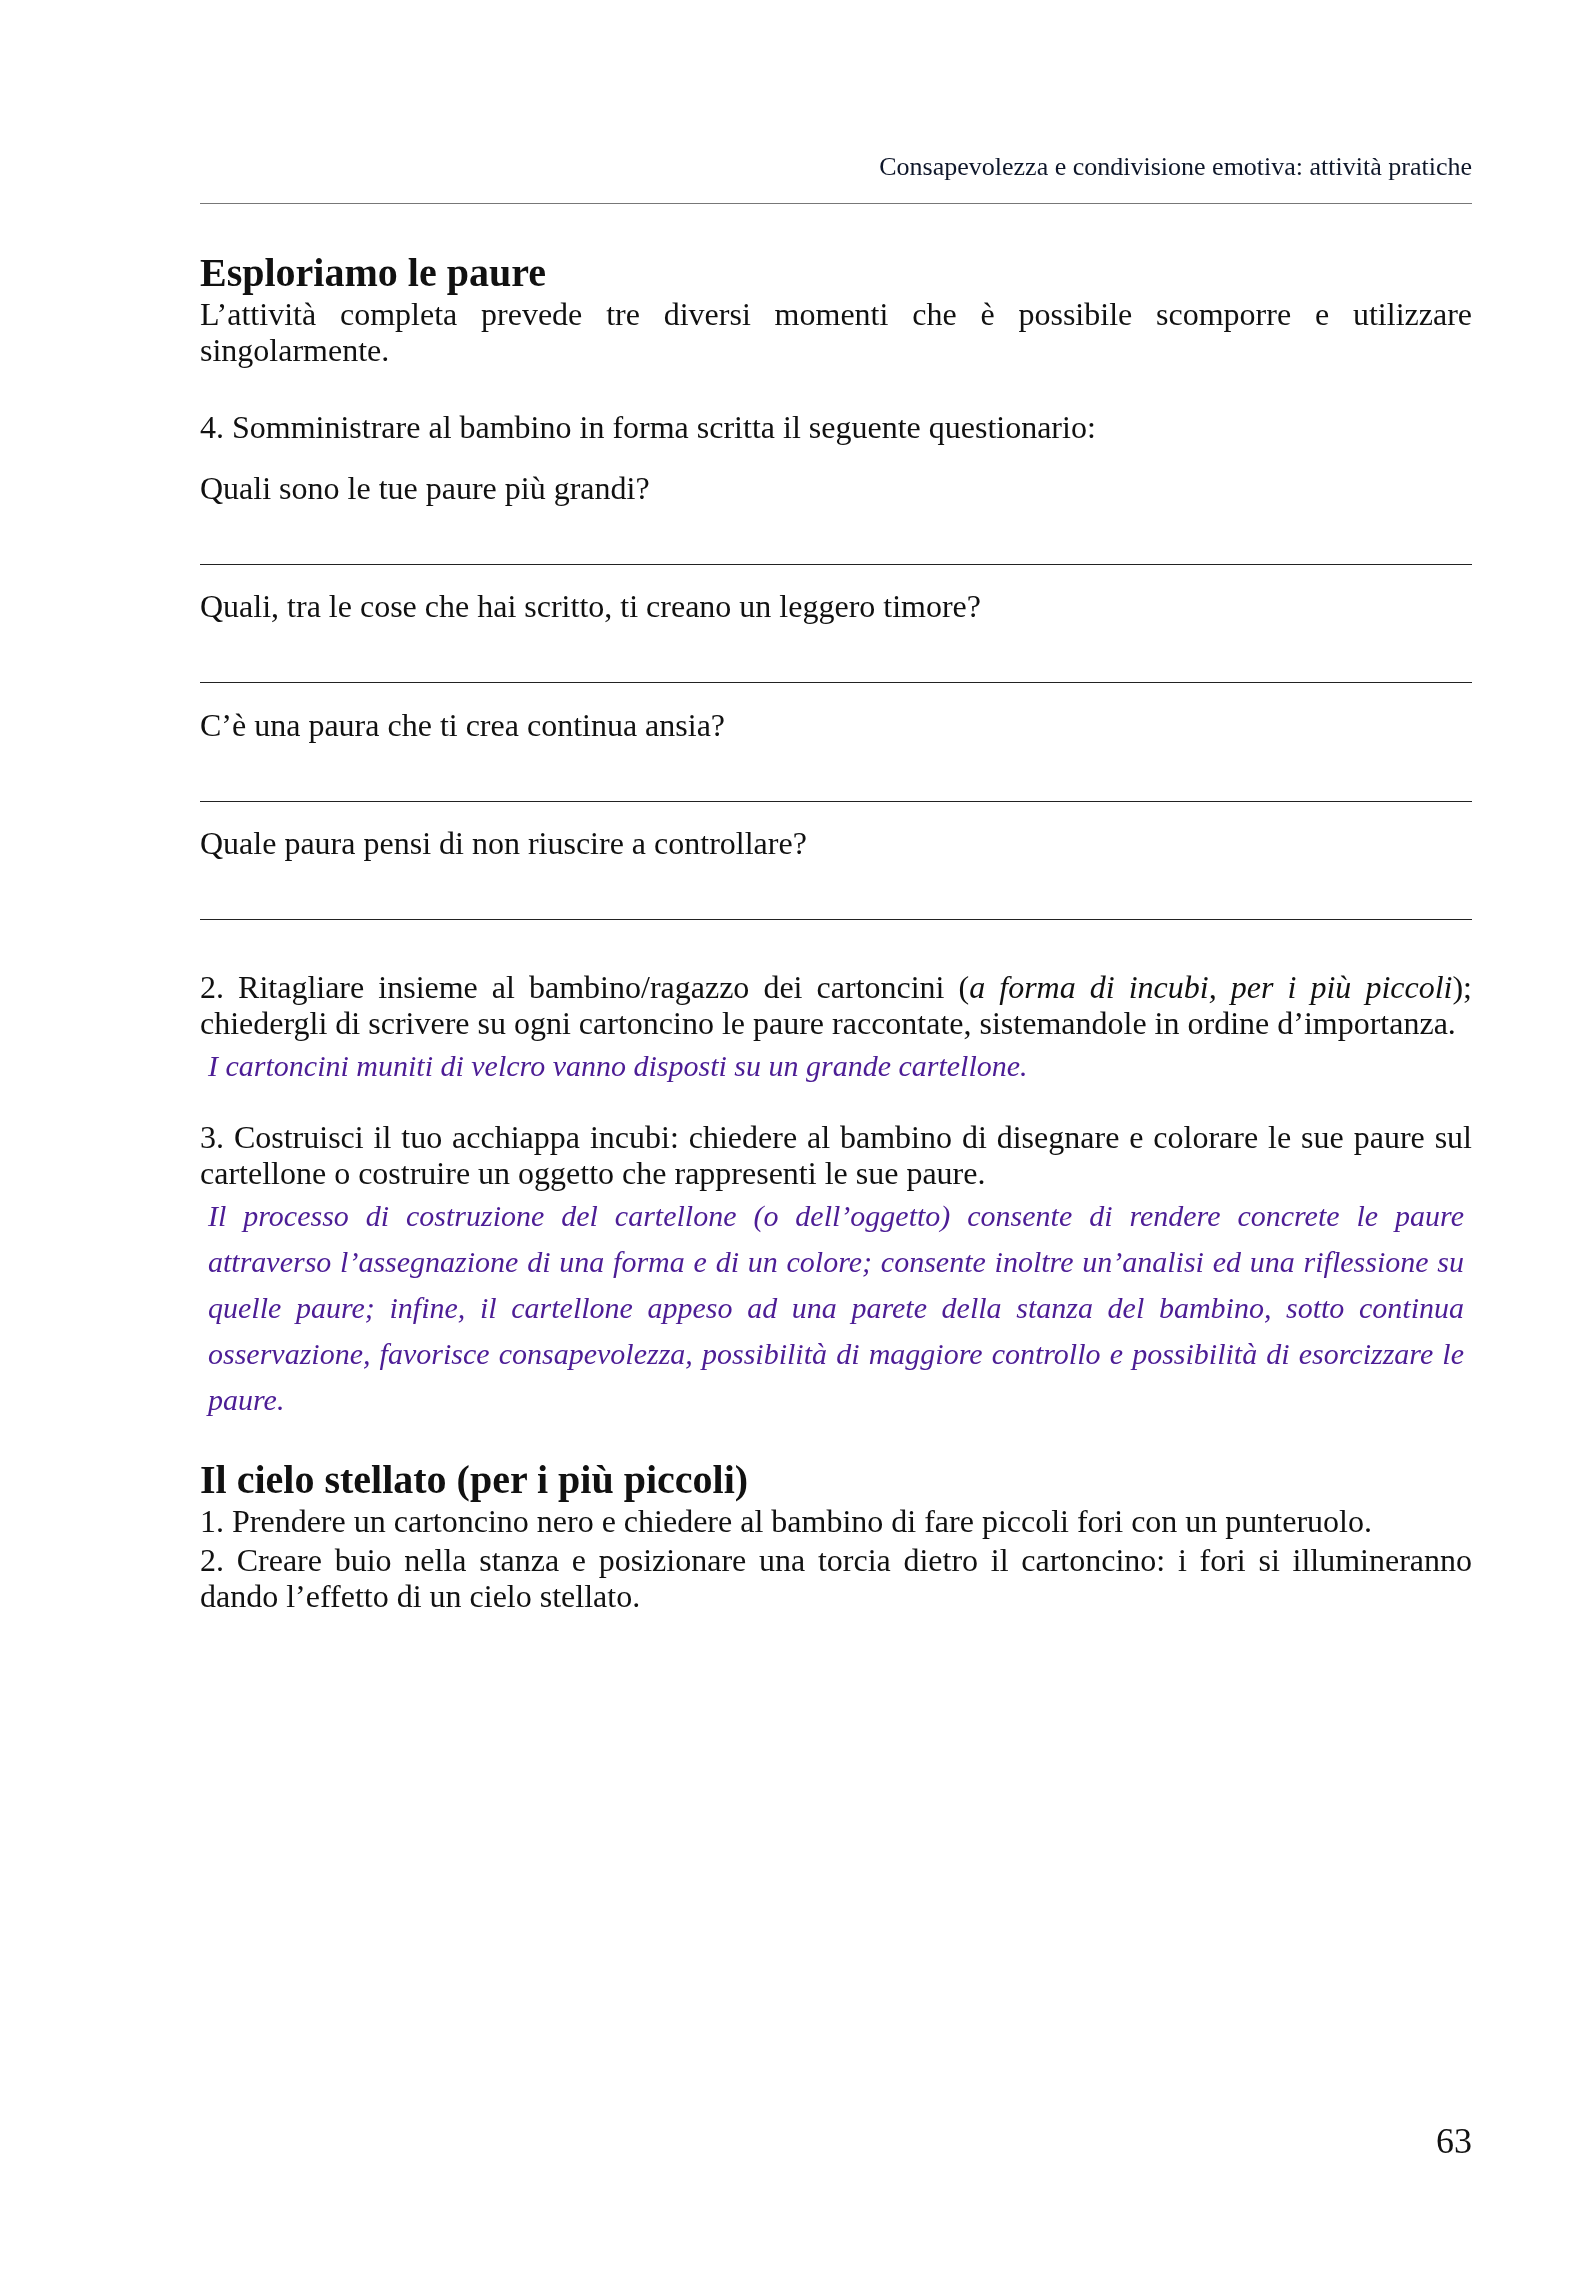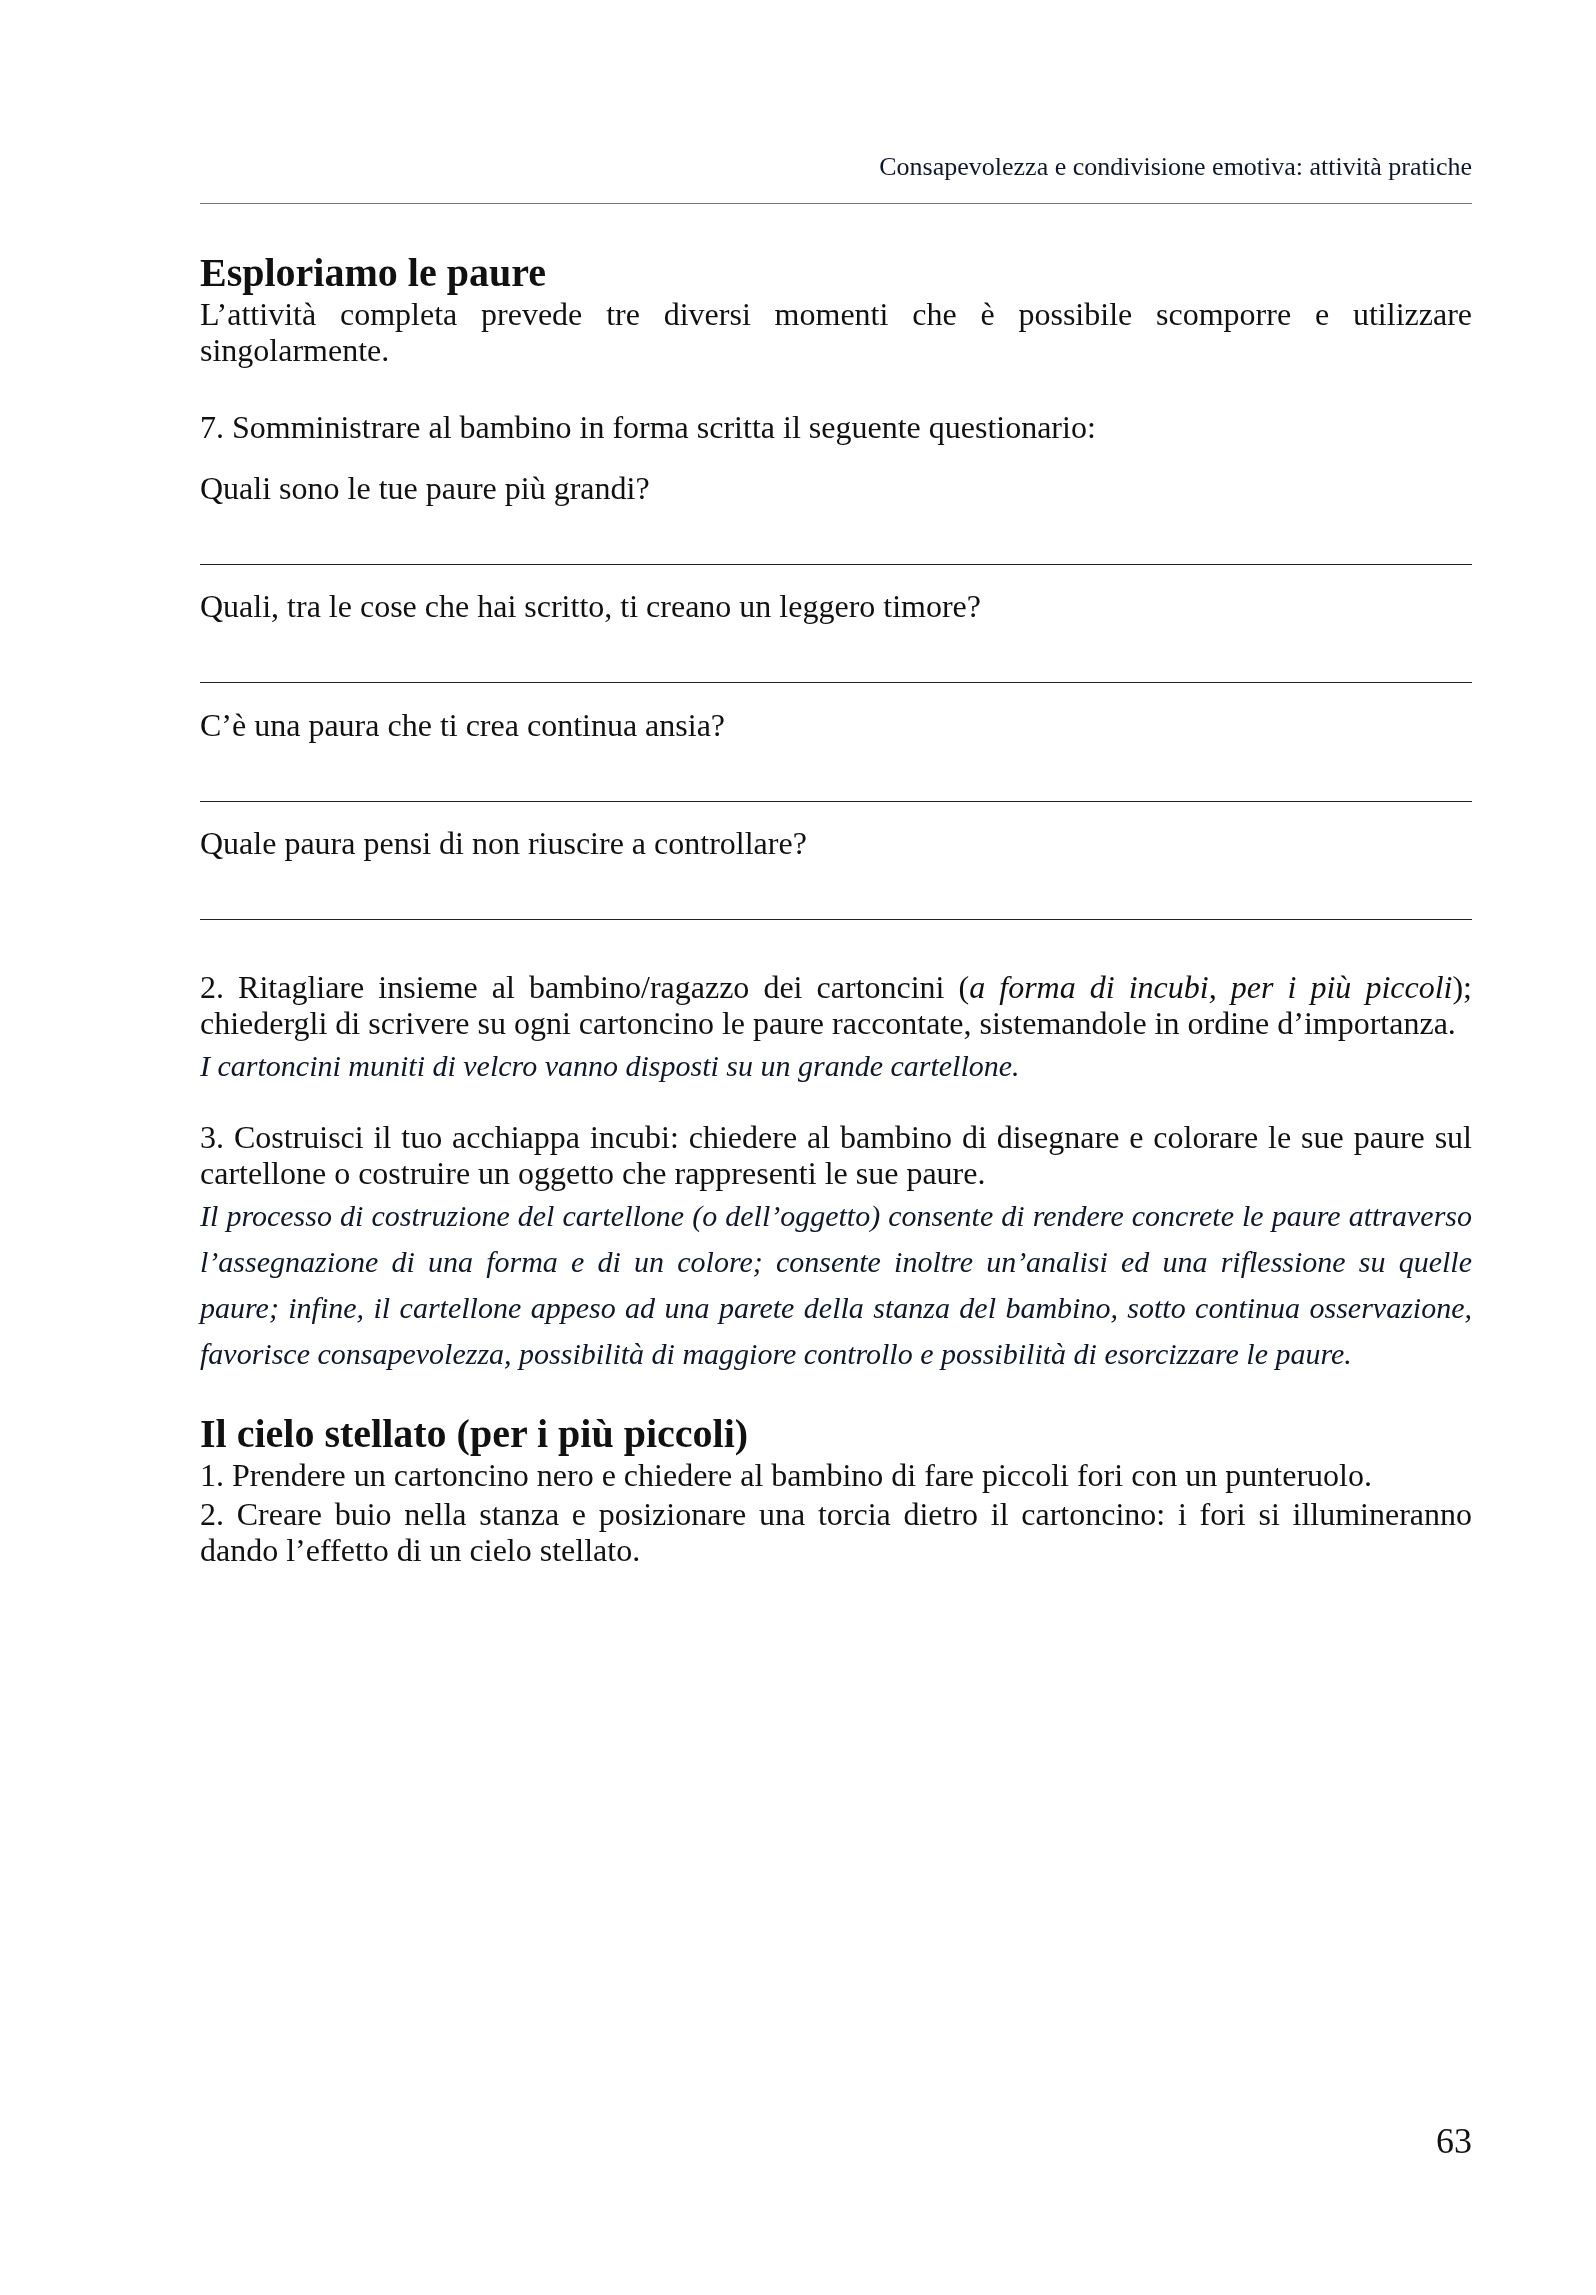--- a/index.html
+++ b/index.html
@@ -4,37 +4,37 @@
 <style>
   html, body { margin: 0; padding: 0; background: #ffffff; }
   body { width: 1597px; height: 2295px; position: relative; overflow: hidden;
          font-family: "Liberation Serif", "DejaVu Serif", serif; color: #111; }
   .page { position: absolute; left: 200px; top: 0; width: 1272px; }
   .running-head { position: absolute; top: 152px; right: 0; font-size: 26px; color: #0f172a; text-align: right; white-space: nowrap; }
   .head-rule { position: absolute; top: 203px; left: 0; width: 1272px; height: 0; border-top: 1.3px solid #777; }
   .body { position: absolute; top: 241px; left: 0; width: 1272px; }
   .h { font-weight: bold; font-size: 40px; line-height: 46px; margin: 0; }
   .p { font-size: 32px; line-height: 36px; margin: 0; text-align: justify; }
-  .it { font-style: italic; font-size: 30px; line-height: 46px; margin: 0; text-align: justify; color: #0f172a; }
+  .it { font-style: italic; font-size: 30px; line-height: 46px; margin: 8px; text-align: justify; color: #4c1d95; }
   .q { font-size: 32px; line-height: 47px; margin: 0; }
   .answer-line { height: 0; border-top: 1.7px solid #222; width: 1272px; }
   .num { position: absolute; top: 2120px; right: 0; font-size: 36px; }
 </style>
 </head>
 <body>
 
 <div class="page">
   <div class="running-head">Consapevolezza e condivisione emotiva: attività pratiche</div>
   <div class="head-rule"></div>
 
   <div class="body">
     <h2 class="h" style="margin-top:8.5px;">Esploriamo le paure</h2>
     <p class="p">L’attività completa prevede tre diversi momenti che è possibile scomporre e utilizzare singolarmente.</p>
 
-    <p class="p" style="margin-top:41px;">7. Somministrare al bambino in forma scritta il seguente questionario:</p>
+    <p class="p" style="margin-top:41px;">4. Somministrare al bambino in forma scritta il seguente questionario:</p>
 
     <div>
       <p class="q" style="margin-top:20px;">Quali sono le tue paure più grandi?</p>
       <div class="answer-line" style="margin-top:52px;"></div>
       <p class="q" style="margin-top:18.6px;">Quali, tra le cose che hai scritto, ti creano un leggero timore?</p>
       <div class="answer-line" style="margin-top:52px;"></div>
       <p class="q" style="margin-top:18.6px;">C’è una paura che ti crea continua ansia?</p>
       <div class="answer-line" style="margin-top:52px;"></div>
       <p class="q" style="margin-top:18.6px;">Quale paura pensi di non riuscire a controllare?</p>
       <div class="answer-line" style="margin-top:52px;"></div>

